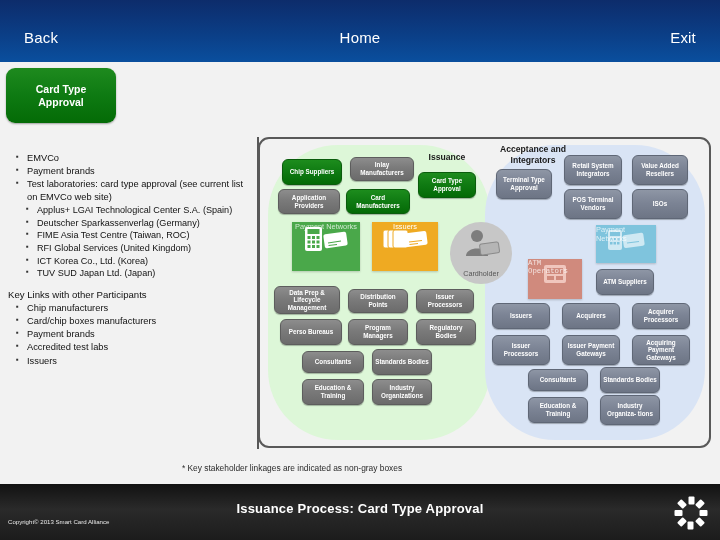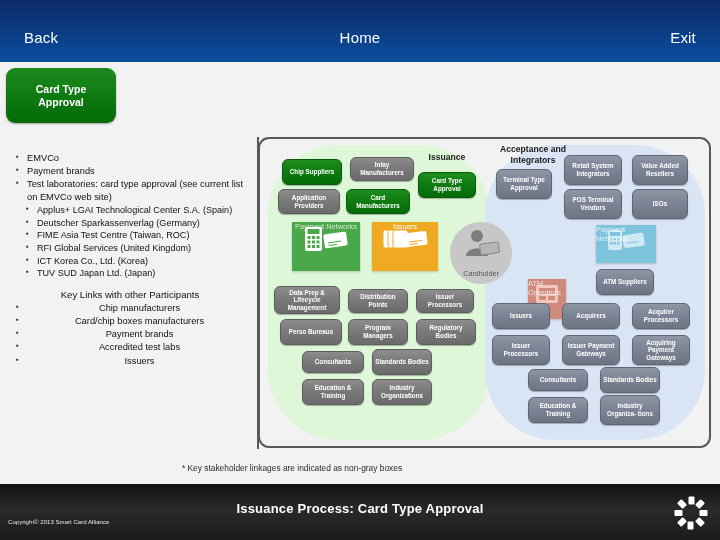--- a/index.html
+++ b/index.html
@@ -42,21 +42,21 @@
   }
   #left-col h3 { font-size:9.6px; font-weight:normal; margin-bottom:1px; }
   #left-col ul { list-style:none; }
   #left-col ul.l1 { margin-left:8px; }
   #left-col ul.l2 { margin-left:18px; }
   #left-col li { position:relative; padding-left:11px; margin-bottom:.5px; }
   #left-col li::before {
     content:"\25AA"; position:absolute; left:0; top:-1px; font-size:8px; color:#333;
   }
   #left-col ul.l2 li { font-size:9.1px; line-height:12.2px; }
-  #keylinks { margin-top:9px;text-align:center; }
+  #keylinks { margin-top:9px; }
   #divider {
     position:absolute; left:257px; top:137px; width:2px; height:312px;
     background:#585858;
   }
 
   
   #diagram {
     position:absolute; left:258px; top:137px; width:453px; height:311px;
     border:2px solid #595959; border-radius:11px; background:#f2f2f2;
   }
@@ -292,21 +292,21 @@
           </g>
         <rect x="17" y="5" width="21" height="13" rx="2" fill="#cfe9f3" transform="rotate(-8 27 11)"></rect>
         <g stroke="#7fc4dd" stroke-width="1.1">
             <line x1="21" y1="14" x2="33" y2="12.5"></line>
           </g>
       </svg>
     </span>
     <span class="cap">Payment Networks</span>
   </div>
 
-  <div class="tile tile-salmon tile-faded" style="left:268px; top:140px; width:38px; height:40px;">
+  <div class="tile tile-salmon tile-faded" style="left:268px; top:120px; width:54px; height:40px;font-family:Liberation Mono, monospace;">
     <span class="glyph">
       <svg width="32" height="24" viewBox="0 0 32 24">
         <rect x="5" y="2" width="22" height="18" rx="2" fill="#f0c6bd"></rect>
         <rect x="8" y="5" width="16" height="6" fill="#d08a7d"></rect>
         <rect x="8" y="13" width="7" height="4" fill="#d08a7d"></rect>
         <rect x="17" y="13" width="7" height="4" fill="#d08a7d"></rect>
       </svg>
     </span>
     <span class="cap">ATM Operators</span>
   </div>

